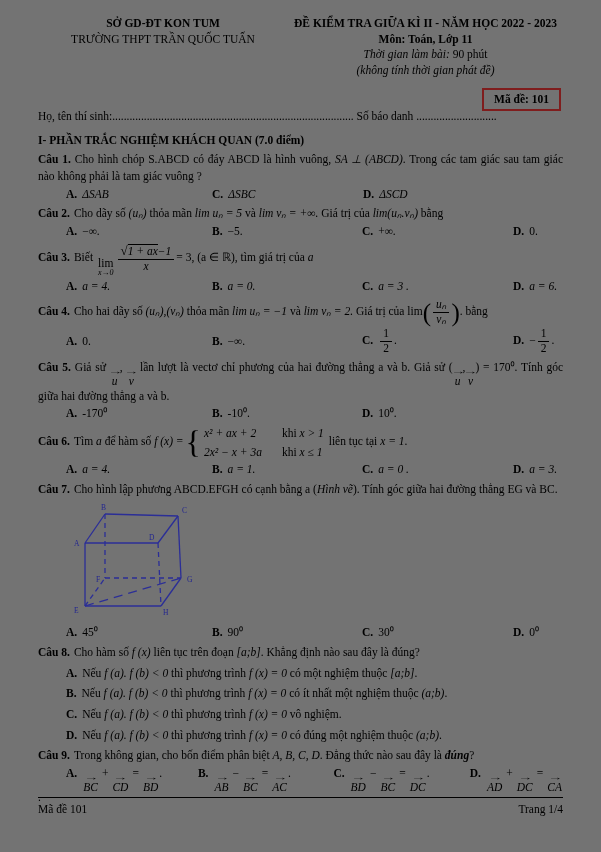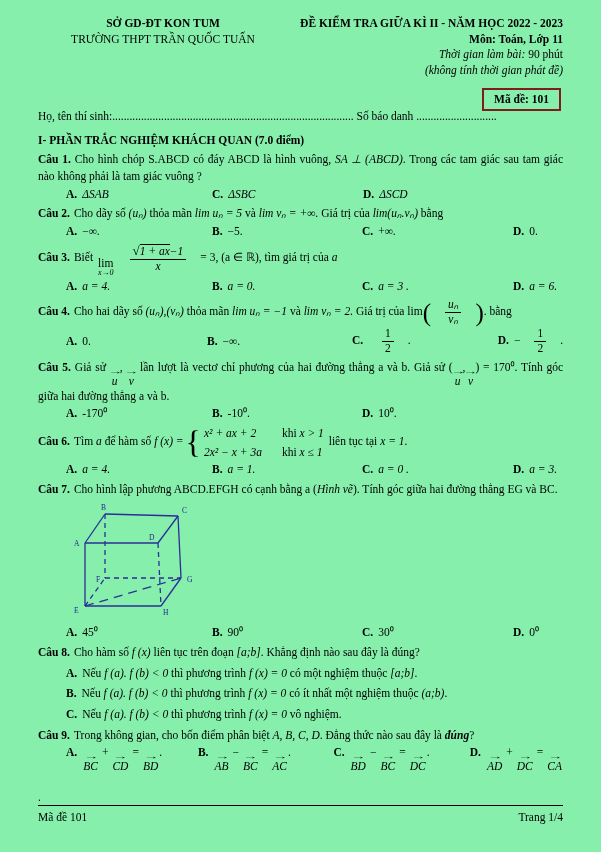--- a/index.html
+++ b/index.html
@@ -1,60 +1,60 @@
 <!DOCTYPE html>
 <html><head>
 <meta charset="utf-8">
 <style>
   html,body{margin:0;padding:0;background:#e8e8e8;}
-  .page{position:relative;width:601px;height:852px;margin:0 auto;background:#86efac;box-sizing:border-box;
+  .page{position:relative;width:601px;height:852px;margin:0 auto;background:#737373;box-sizing:border-box;
         padding:16px 38px 0 38px;font-family:"Liberation Serif",serif;font-size:11.5px;line-height:1.45;color:#000;overflow:hidden;}
   
   .hdr{display:flex;}
   .hdr-left{width:250px;text-align:center;line-height:1.35;}
-  .hdr-right{flex:1;text-align:right;line-height:1.35;}
+  .hdr-right{flex:1;text-align:center;line-height:1.35;}
   .b{font-weight:bold;}
   .i{font-style:italic;}
   .code-box{position:absolute;top:88px;right:40px;border:2px solid #7f1d1d;padding:1px 10px;font-weight:bold;}
   
   .student{margin-top:30px;white-space:nowrap;overflow:hidden;}
   
   .section{font-weight:bold;margin:7px 0 3px 0;}
   
   .q{margin:3px 0 1px 0;text-align:justify;}
   .lbl{font-weight:bold;margin-right:4px;}
   .mi{font-style:italic;}
   .opts{display:flex;padding-left:28px;margin:1px 0 2px 0;align-items:center;gap:15px;}
   .opt{white-space:nowrap;}
   .opt1{width:131px;}.opt2{width:135px;}.opt3{width:136px;}.opt4{flex:1;}
   .ok{font-weight:bold;margin-right:5px;}
   .ital .ov{font-style:italic;}
   
   .limstk{display:inline-flex;flex-direction:column;align-items:center;line-height:1;vertical-align:-6px;margin:0 2px;}
   .limstk .ls{font-size:8px;}
-  .frac{display:inline-flex;flex-direction:column;align-items:center;line-height:1.2;vertical-align:middle;margin:0 14px;text-align:center;}
+  .frac{display:inline-flex;flex-direction:column;align-items:center;line-height:1.2;vertical-align:middle;margin:0 2px;text-align:center;}
   .frac .fn{border-bottom:1px solid #000;padding:0 3px;}
   .rad{font-size:13px;}
   .radarg{border-top:1px solid #000;}
   .bigp{font-size:25px;line-height:1;vertical-align:middle;font-weight:300;}
   .cases{display:inline-flex;align-items:center;vertical-align:middle;margin:0 2px;}
   .bigbrace{font-size:32px;line-height:0.9;margin-right:3px;font-weight:300;}
   .cgrid{display:grid;grid-template-columns:auto auto;column-gap:20px;row-gap:2px;text-align:left;}
   .vec{display:inline-flex;flex-direction:column;align-items:center;line-height:1;vertical-align:-3px;margin:0 1px;}
   .vec .ar{font-size:8px;height:8px;transform:scaleX(1.8);font-style:normal;}
   .vec .vl{font-style:italic;text-align:right;}
   .opch{margin:0 3px;}
   
   .q8o{padding-left:28px;margin:4px 0;text-align:justify;}
   
   .fig{margin:3px 0 0 30px;}
   .fig text{font-family:"Liberation Serif",serif;font-size:7.5px;fill:#23268f;}
   
   .stray{position:absolute;left:38px;bottom:46px;}
-  .footer{position:absolute;left:38px;right:38px;bottom:26px;border-top:1px solid #000;display:flex;justify-content:space-between;padding-top:3px;}
+  .footer{position:absolute;left:38px;right:38px;bottom:34px;border-top:1px solid #000;display:flex;justify-content:space-between;padding-top:3px;}
 </style>
 </head>
 <body>
 
 <div class="page">
 
   <div class="hdr">
     <div class="hdr-left">
       <div class="b">SỞ GD-ĐT KON TUM</div>
       <div>TRƯỜNG THPT TRẦN QUỐC TUẤN</div>
@@ -189,20 +189,21 @@
     <span class="opt opt1"><span class="ok">A.</span><span class="ov">45⁰</span></span>
     <span class="opt opt2"><span class="ok">B.</span><span class="ov">90⁰</span></span>
     <span class="opt opt3"><span class="ok">C.</span><span class="ov">30⁰</span></span>
     <span class="opt opt4"><span class="ok">D.</span><span class="ov">0⁰</span></span>
   </div>
 
   <div class="q"><span class="lbl">Câu 8.</span><span>Cho hàm số </span><span class="mi">f (x)</span><span> liên tục trên đoạn </span><span class="mi">[a;b]</span><span>. Khẳng định nào sau đây là đúng?</span></div>
   <div class="q8o"><span class="ok">A.</span><span>Nếu </span><span class="mi">f (a). f (b) &lt; 0</span><span> thì phương trình </span><span class="mi">f (x) = 0</span><span> có một nghiệm thuộc </span><span class="mi">[a;b]</span><span>.</span></div>
   <div class="q8o"><span class="ok">B.</span><span>Nếu </span><span class="mi">f (a). f (b) &lt; 0</span><span> thì phương trình </span><span class="mi">f (x) = 0</span><span> có ít nhất một nghiệm thuộc </span><span class="mi">(a;b)</span><span>.</span></div>
   <div class="q8o"><span class="ok">C.</span><span>Nếu </span><span class="mi">f (a). f (b) &lt; 0</span><span> thì phương trình </span><span class="mi">f (x) = 0</span><span> vô nghiệm.</span><span class="mi"></span><span></span></div>
+  <div class="q8o"><span class="ok">D.</span><span>Nếu </span><span class="mi">f (a). f (b) &lt; 0</span><span> thì phương trình </span><span class="mi">f (x) = 0</span><span> có đúng một nghiệm thuộc </span><span class="mi">(a;b)</span><span>.</span></div>
 
   <div class="q"><span class="lbl">Câu 9.</span><span>Trong không gian, cho bốn điểm phân biệt </span><span class="mi">A, B, C, D</span><span>. Đẳng thức nào sau đây là </span><span class="b i">đúng</span><span>?</span></div>
   <div class="opts">
     <span class="opt opt1"><span class="ok">A.</span><span class="vec">
           <span class="ar">→</span>
           <span class="vl">BC</span>
         </span><span class="opch">+</span><span class="vec">
           <span class="ar">→</span>
           <span class="vl">CD</span>
         </span><span class="opch">=</span><span class="vec">

